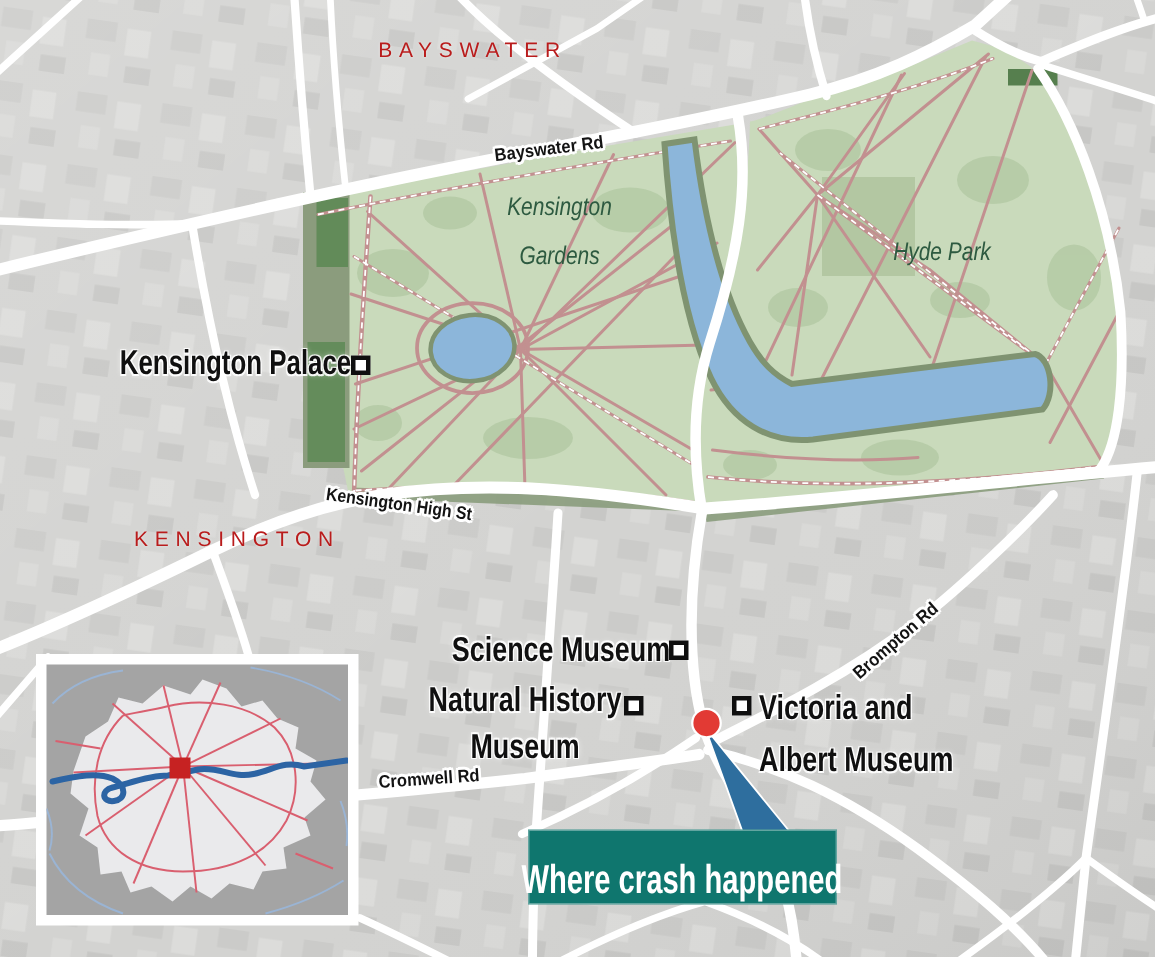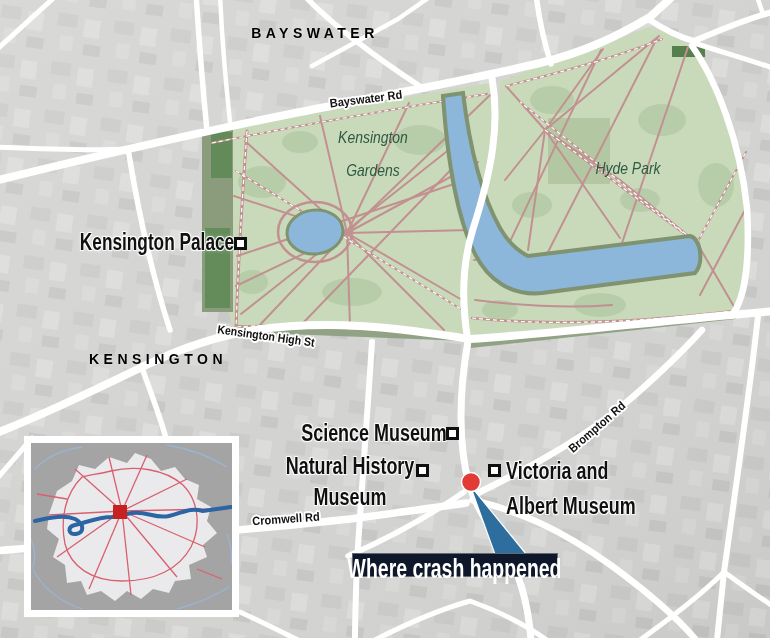--- a/index.html
+++ b/index.html
@@ -1,35 +1,35 @@
 <!DOCTYPE html>
 <html><head>
 <meta charset="utf-8">
 <style>
   html,body{margin:0;padding:0;background:#888;}
   .stage{position:relative;width:770px;height:638px;overflow:hidden;
          font-family:"Liberation Sans",sans-serif;background:#d3d3d1;}
   .stage svg{position:absolute;left:0;top:0;}
   .lbl{position:absolute;white-space:nowrap;color:#131313;z-index:4;}
-  .area{font-size:14px;font-weight:700;letter-spacing:4.5px;color:#000000;
+  .area{font-size:14px;font-weight:400;letter-spacing:4.5px;color:#b91c1c;
         text-shadow:0 0 2px rgba(255,255,255,.55);}
   .area.sm{font-size:13px;letter-spacing:4px;}
   .park{font-style:italic;font-size:17px;font-weight:500;color:#2d5a40;
         text-align:center;line-height:33px;}
   .road{font-size:12px;font-weight:700;
         text-shadow:-1.5px -1.5px 0 #fff,1.5px -1.5px 0 #fff,-1.5px 1.5px 0 #fff,
         1.5px 1.5px 0 #fff,0 -2px 0 #fff,0 2px 0 #fff,-2px 0 0 #fff,2px 0 0 #fff;}
   .poi{font-size:23px;font-weight:700;color:#101010;line-height:31px;
        text-shadow:-1px -1px 0 rgba(255,255,255,.85),1px -1px 0 rgba(255,255,255,.85),
        -1px 1px 0 rgba(255,255,255,.85),1px 1px 0 rgba(255,255,255,.85),0 0 5px rgba(255,255,255,.7);}
   .sq{position:absolute;width:13px;height:13px;background:#fff;border:3px solid #0f0f0f;
       box-sizing:border-box;z-index:4;}
-  .callout{position:absolute;left:352px;top:553px;width:206px;height:24px;
-      background:#0f172a;border:1px solid rgba(255,255,255,.35);box-sizing:border-box;
-      display:flex;align-items:flex-start;justify-content:center;z-index:6;}
+  .callout{position:absolute;left:352px;top:553px;width:206px;height:50px;
+      background:#0f766e;border:1px solid rgba(255,255,255,.35);box-sizing:border-box;
+      display:flex;align-items:flex-end;justify-content:center;z-index:6;}
   .callout span{color:#fff;font-size:27px;font-weight:700;white-space:nowrap;
       transform:scaleX(.72);}
 </style>
 </head>
 <body>
 
 <div class="stage">
 
 <svg width="770" height="638" viewBox="0 0 770 638">
   <defs>

